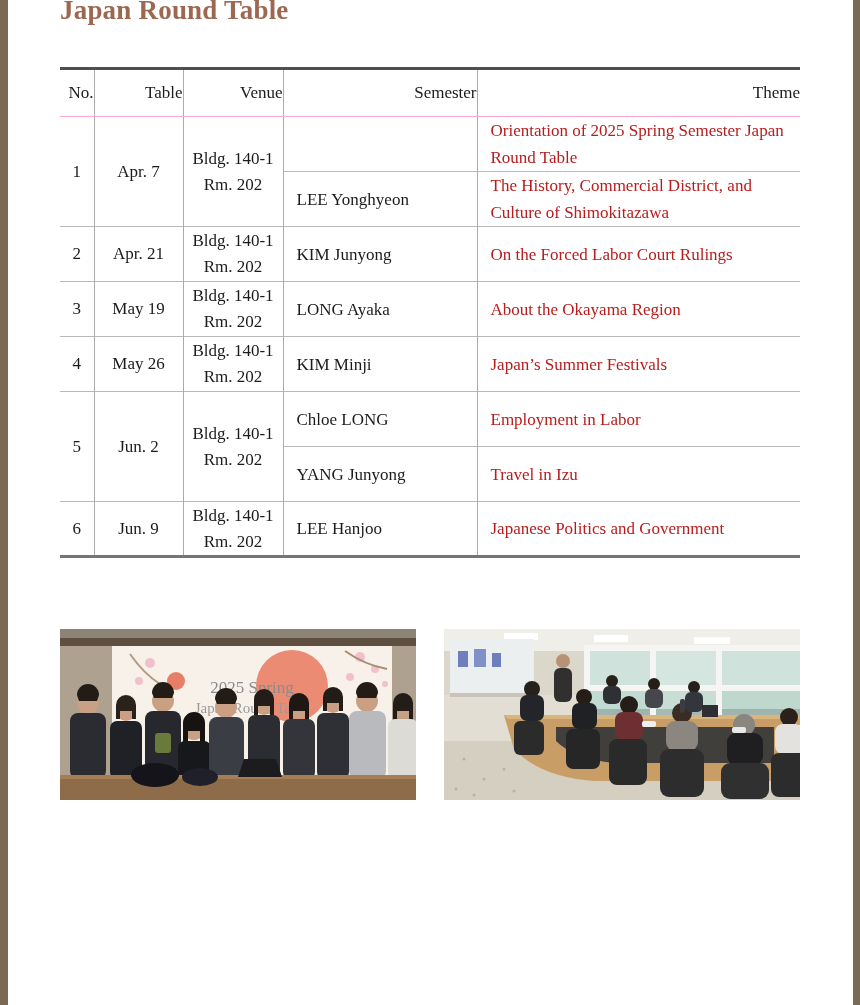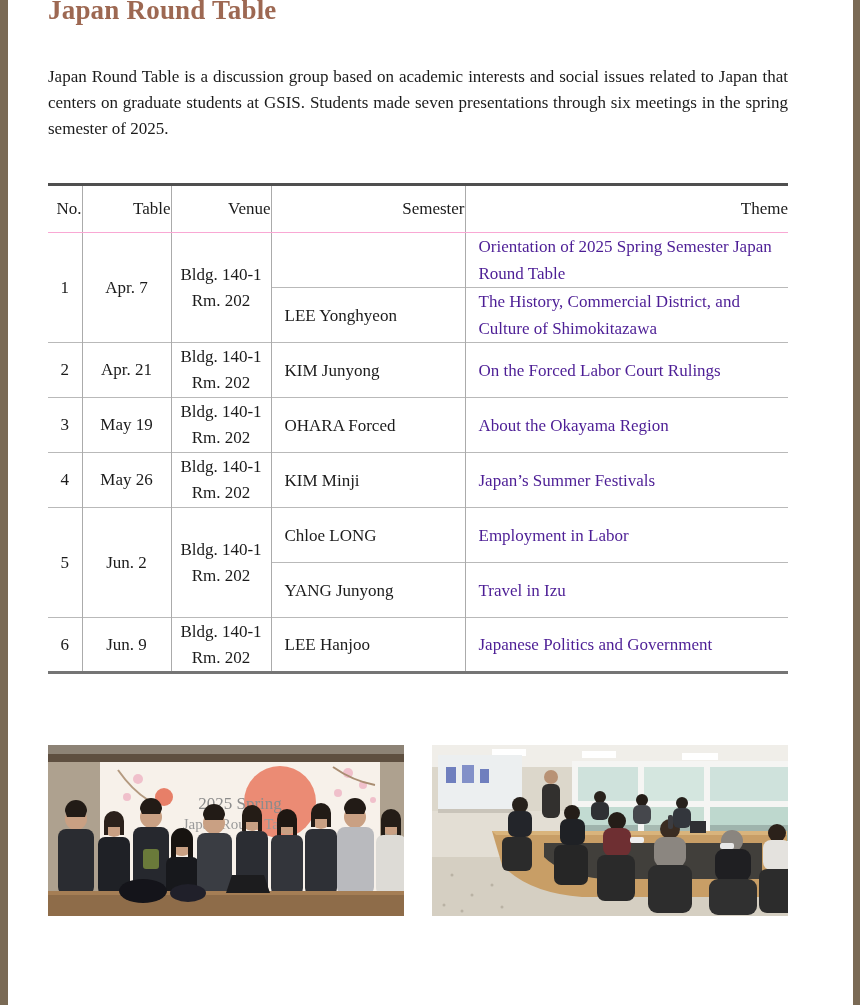--- a/index.html
+++ b/index.html
@@ -8,21 +8,21 @@
     width: 860px; height: 1005px;
     font-family: "Liberation Serif", "DejaVu Serif", serif;
     color: #1b1b1b;
     position: relative;
     overflow: hidden;
   }
   .side-stripe { position: absolute; top: 0; height: 1005px; background: #7a6a55; }
   .side-stripe.left  { left: 0; width: 8px; }
   .side-stripe.right { right: 0; width: 7px; }
 
-  .content { position: absolute; left: 48px; top: 0; width: 740px; }
+  .content { position: absolute; left: 60px; top: 0; width: 740px; }
 
   .page-title {
     margin-top: -5px;
     font-size: 27px;
     font-weight: 700;
     line-height: 1.15;
     color: #9d6852;
     letter-spacing: 0.2px;
   }
   .intro {
@@ -57,21 +57,21 @@
   }
   table.meetings th:not(.col-no),
   table.meetings td:not(.col-no) { border-left: 1px solid #ababab; }
   table.meetings td.col-presenter,
   table.meetings td.col-theme {
     text-align: left;
     padding-left: 13px;
     padding-right: 10px;
     line-height: 27px;
   }
-  table.meetings td.col-theme { color: #4c1d95; }
+  table.meetings td.col-theme { color: #b91c1c; }
 
   .photos {
     margin-top: 71px;
     display: flex;
     gap: 28px;
   }
   .photo {
     display: block;
     overflow: hidden;
     background: #ccc;
@@ -81,21 +81,20 @@
 </head>
 <body>
 
 <div class="side-stripe left"></div>
 <div class="side-stripe right"></div>
 
 <div class="content">
 
   <h1 class="page-title">Japan Round Table</h1>
 
-  <p class="intro">Japan Round Table is a discussion group based on academic interests and social issues related to Japan that centers on graduate students at GSIS. Students made seven presentations through six meetings in the spring semester of 2025.</p>
 
   <table class="meetings">
     <colgroup>
       <col style="width:34px">
         <col style="width:89px">
         <col style="width:100px">
         <col style="width:194px">
         <col style="width:323px">
     </colgroup>
     <thead>
@@ -132,21 +131,21 @@
           <td class="col-presenter">KIM Junyong</td>
           <td class="col-theme">On the Forced Labor Court Rulings</td>
         </tr>
         <tr>
           <td class="col-no" rowspan="1">3</td>
           <td class="col-date" rowspan="1">May 19</td>
           <td class="col-venue" rowspan="1">
             <div>Bldg. 140-1</div>
             <div>Rm. 202</div>
           </td>
-          <td class="col-presenter">OHARA Forced</td>
+          <td class="col-presenter">LONG Ayaka</td>
           <td class="col-theme">About the Okayama Region</td>
         </tr>
         <tr>
           <td class="col-no" rowspan="1">4</td>
           <td class="col-date" rowspan="1">May 26</td>
           <td class="col-venue" rowspan="1">
             <div>Bldg. 140-1</div>
             <div>Rm. 202</div>
           </td>
           <td class="col-presenter">KIM Minji</td>

